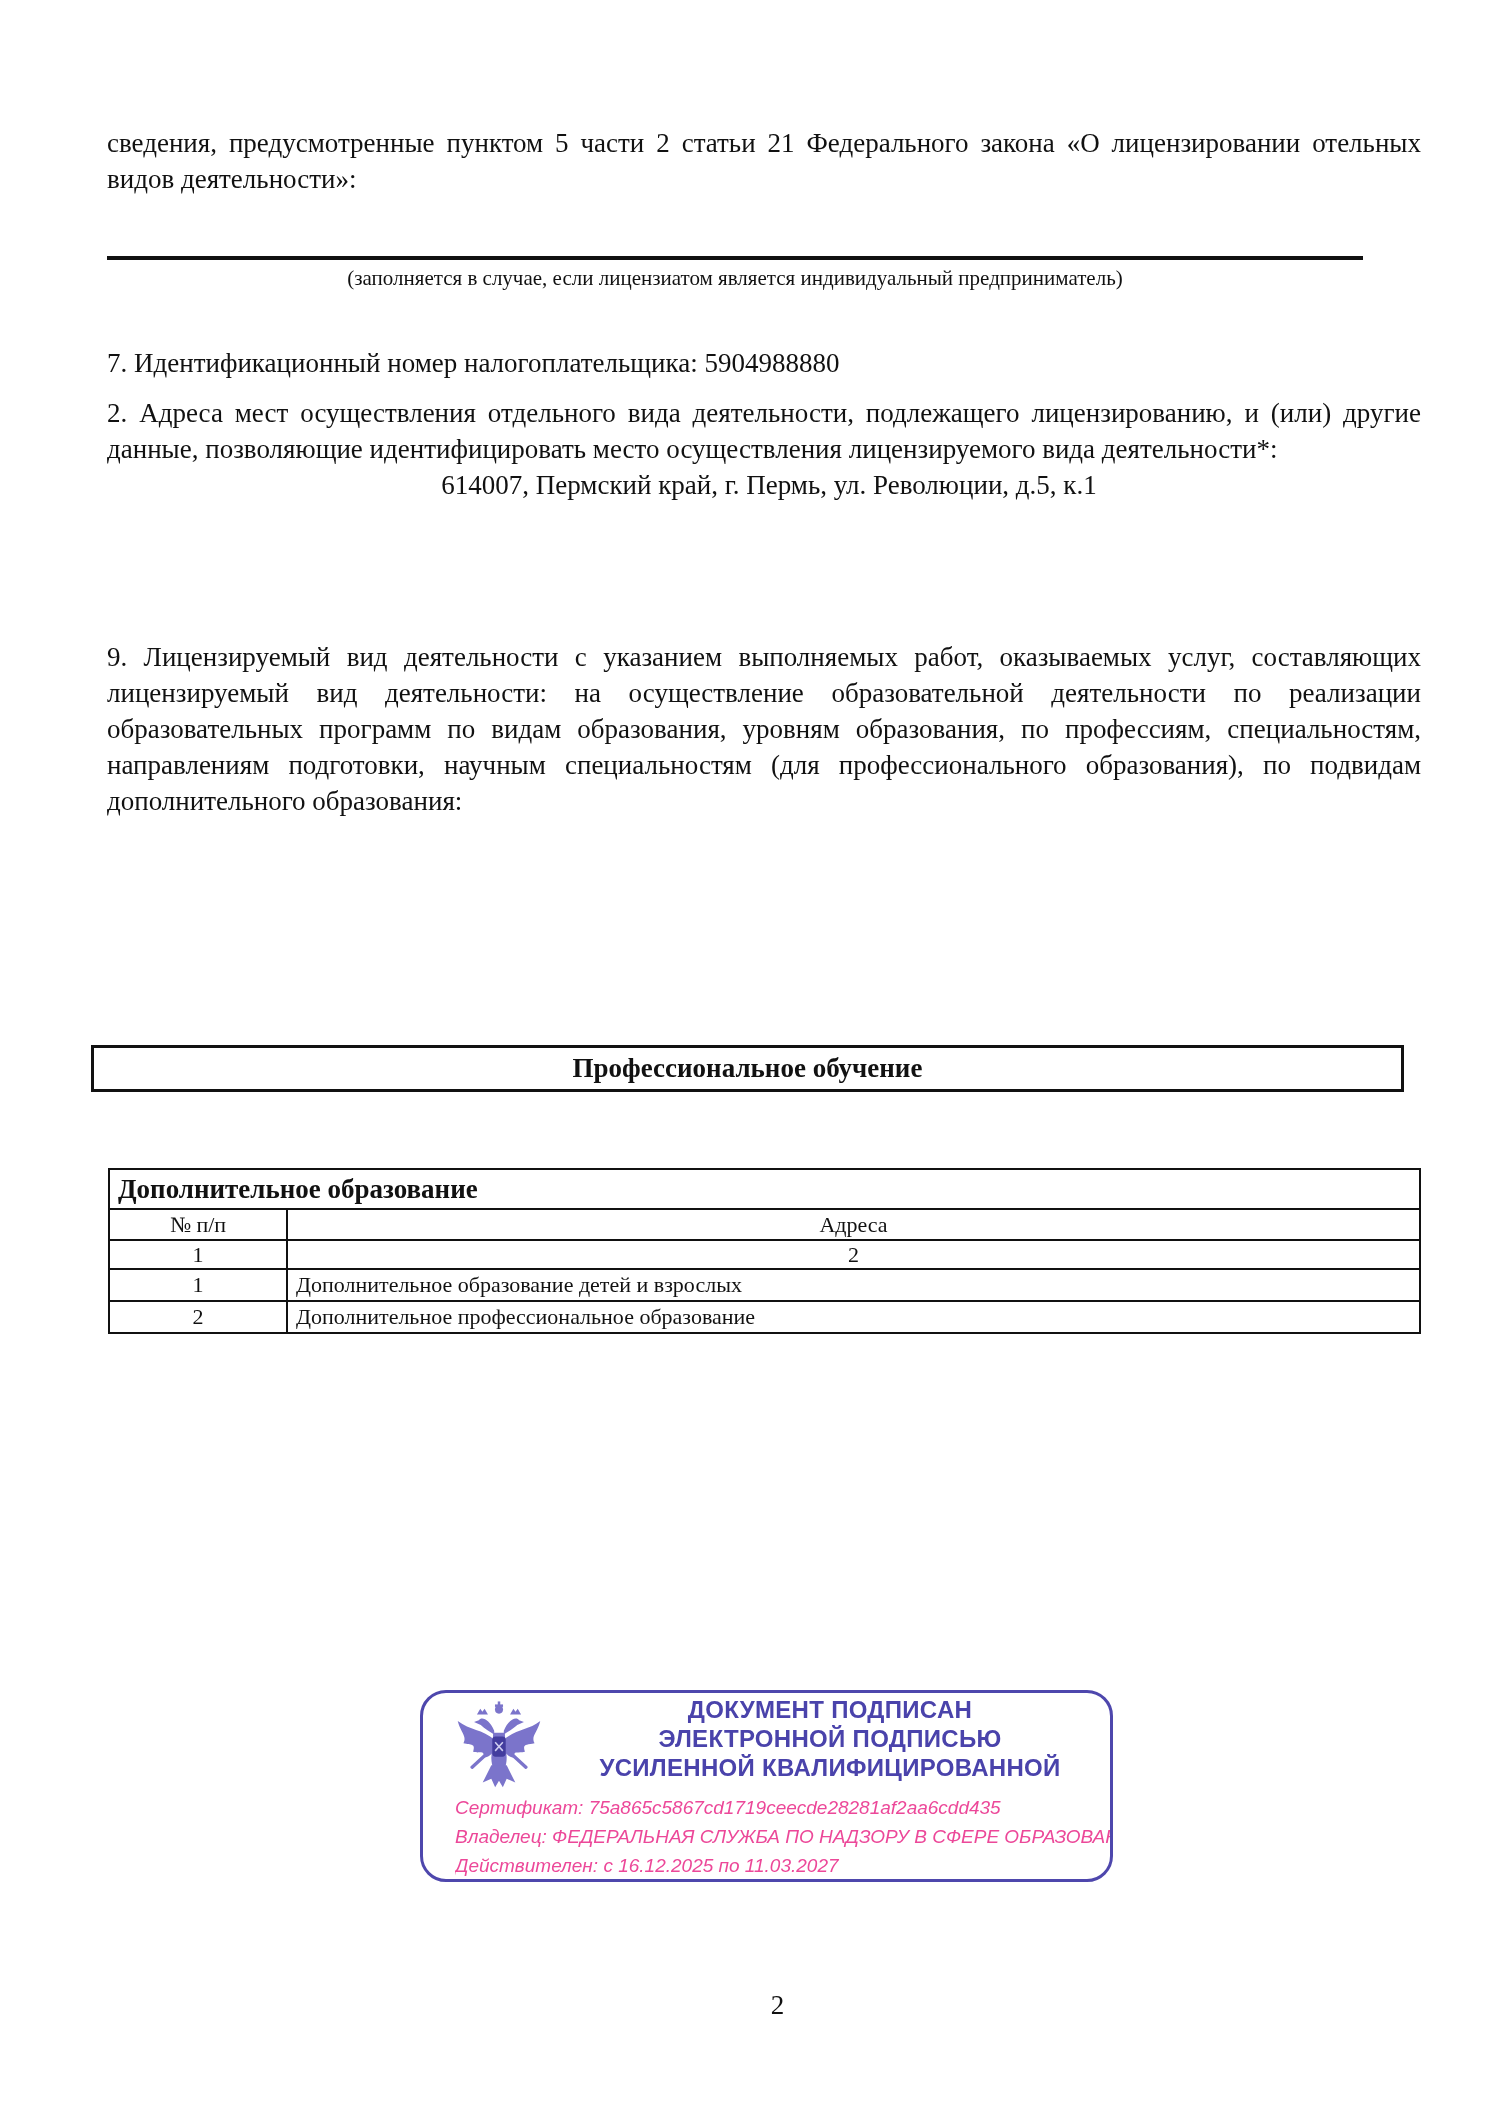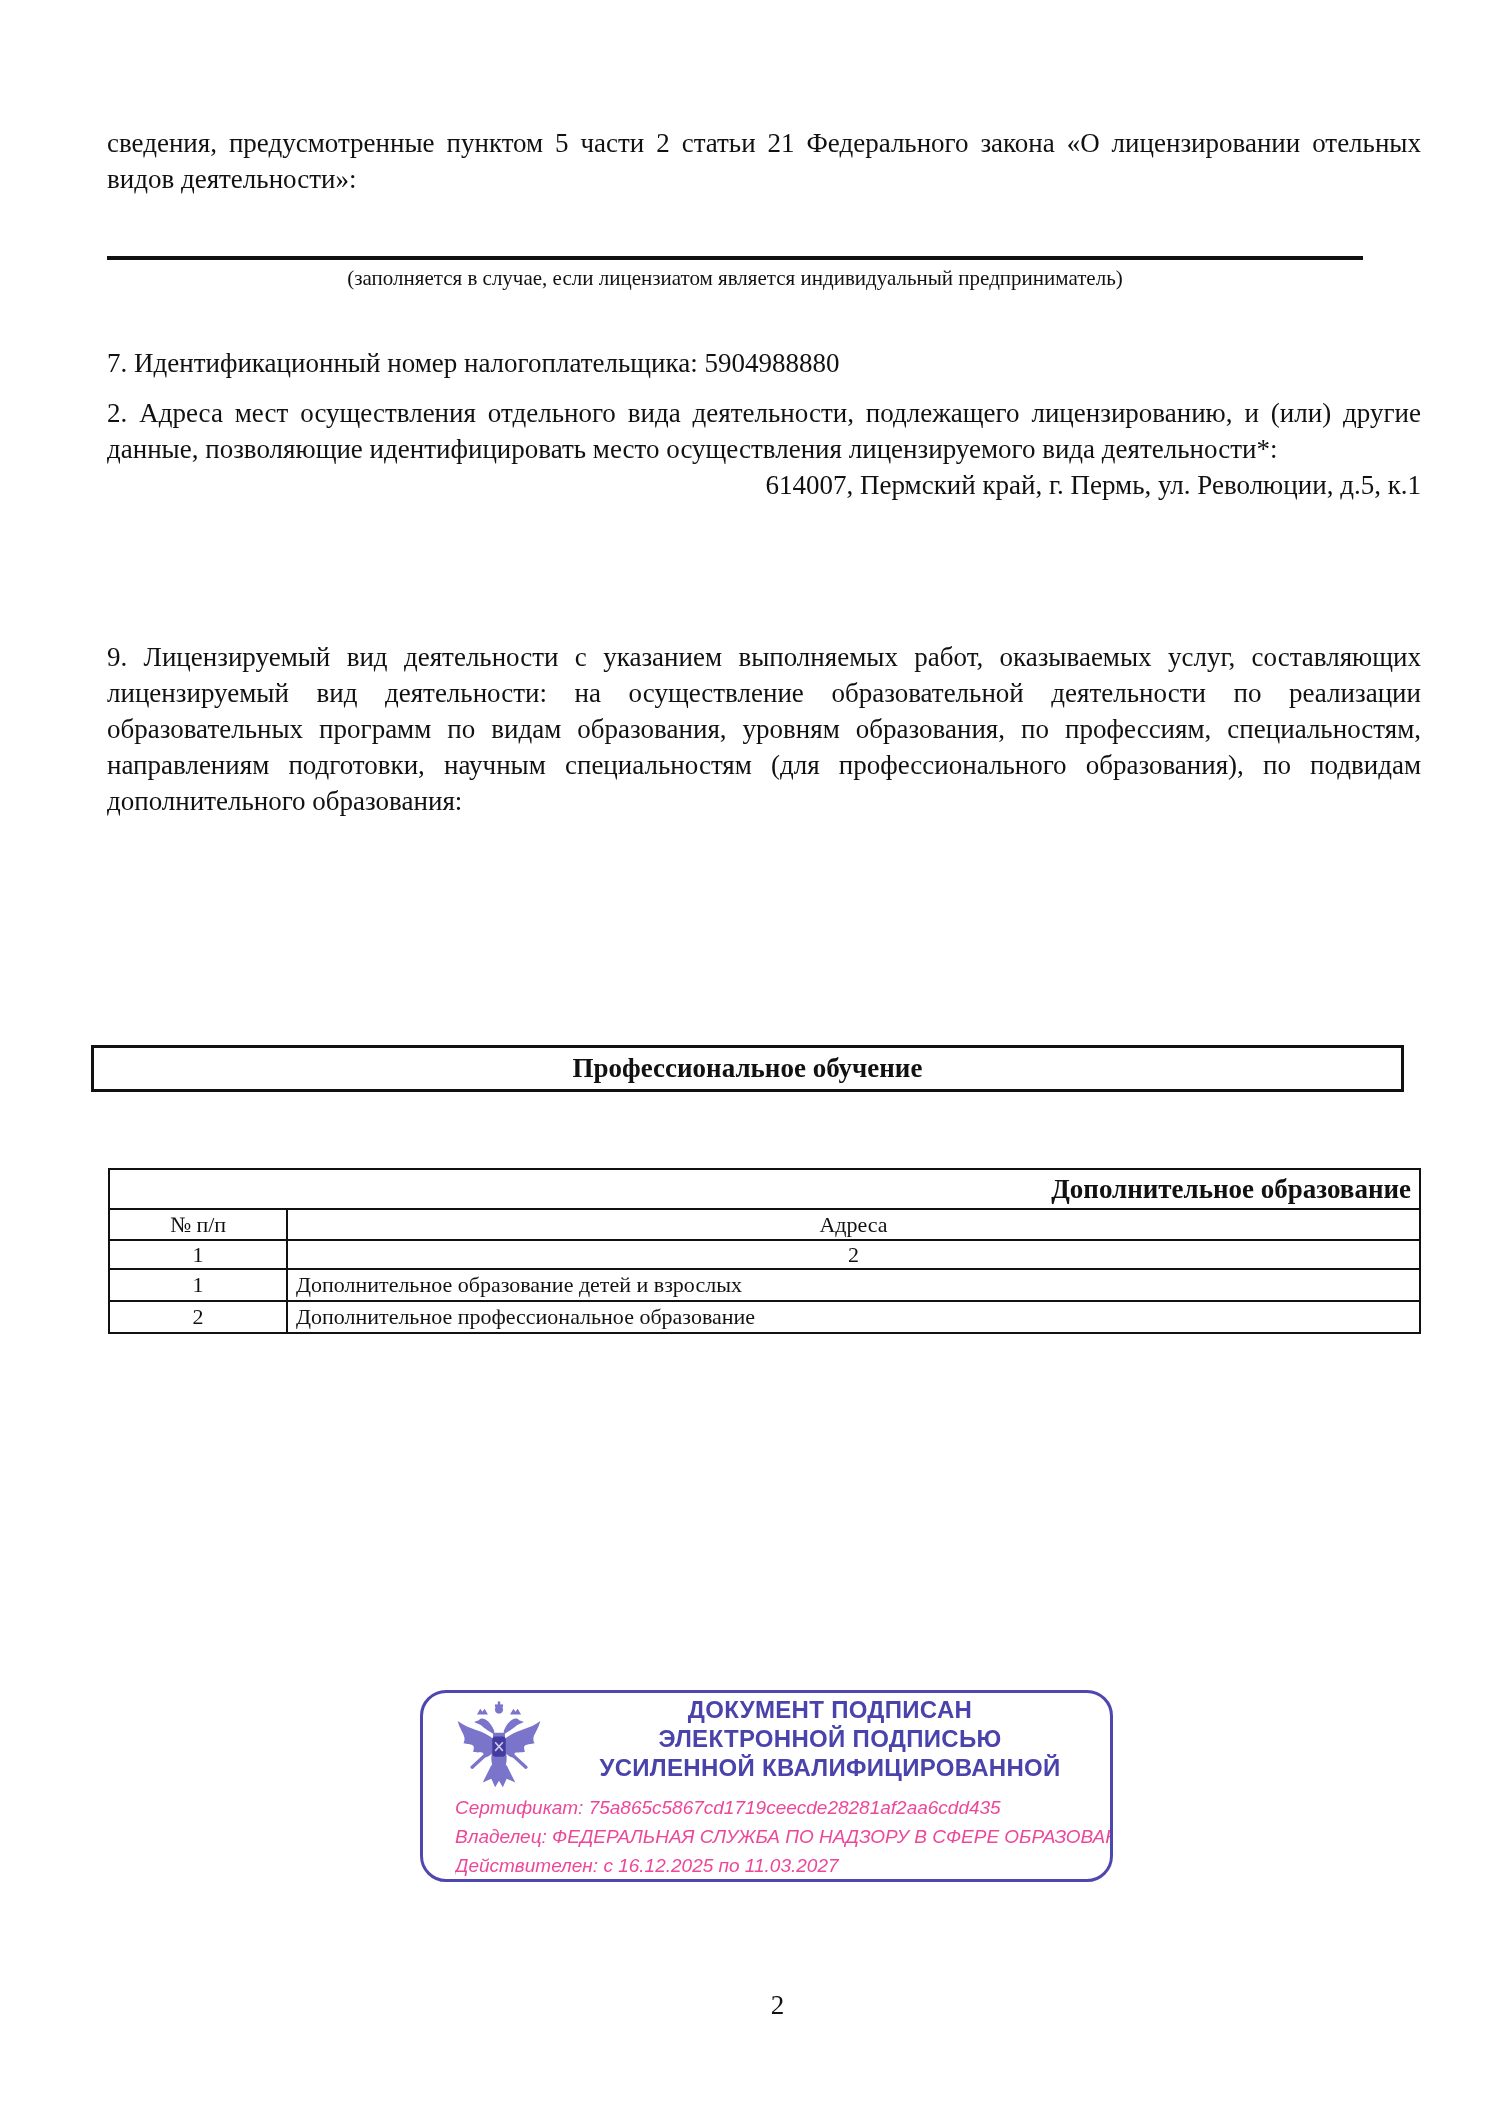--- a/index.html
+++ b/index.html
@@ -33,21 +33,21 @@
     position: absolute;
     left: 107px;
     top: 264px;
     width: 1256px;
     text-align: center;
     font-size: 21px;
     line-height: 28px;
   }
   .item7 { top: 318px; }
   .item8-block { top: 395px; }
-  .item8-address { text-align: right; padding-left: 10px; }
+  .item8-address { text-align: center; padding-left: 10px; }
   .item9 { top: 612px; }
   .item10 { top: 1500px; }
 
   .prof-box {
     position: absolute;
     left: 91px;
     top: 1045px;
     width: 1307px;
     height: 41px;
     border: 3px solid #111111;
@@ -66,21 +66,21 @@
     border-collapse: collapse;
     font-size: 22px;
   }
   .edu-table th, .edu-table td {
     border: 2px solid #111111;
     padding: 0 8px;
   }
   .edu-table .t-title {
     font-size: 27px;
     font-weight: bold;
-    text-align: right;
+    text-align: left;
     height: 38px;
   }
   .edu-table .t-head { text-align: center; height: 31px; font-weight: normal; }
   .edu-table .t-colnum { text-align: center; height: 29px; }
   .edu-table .t-row td { height: 30px; }
   .edu-table .col-num { width: 160px; text-align: center; }
   .edu-table .col-sub { text-align: left; }
 
   .stamp {
     position: absolute;

